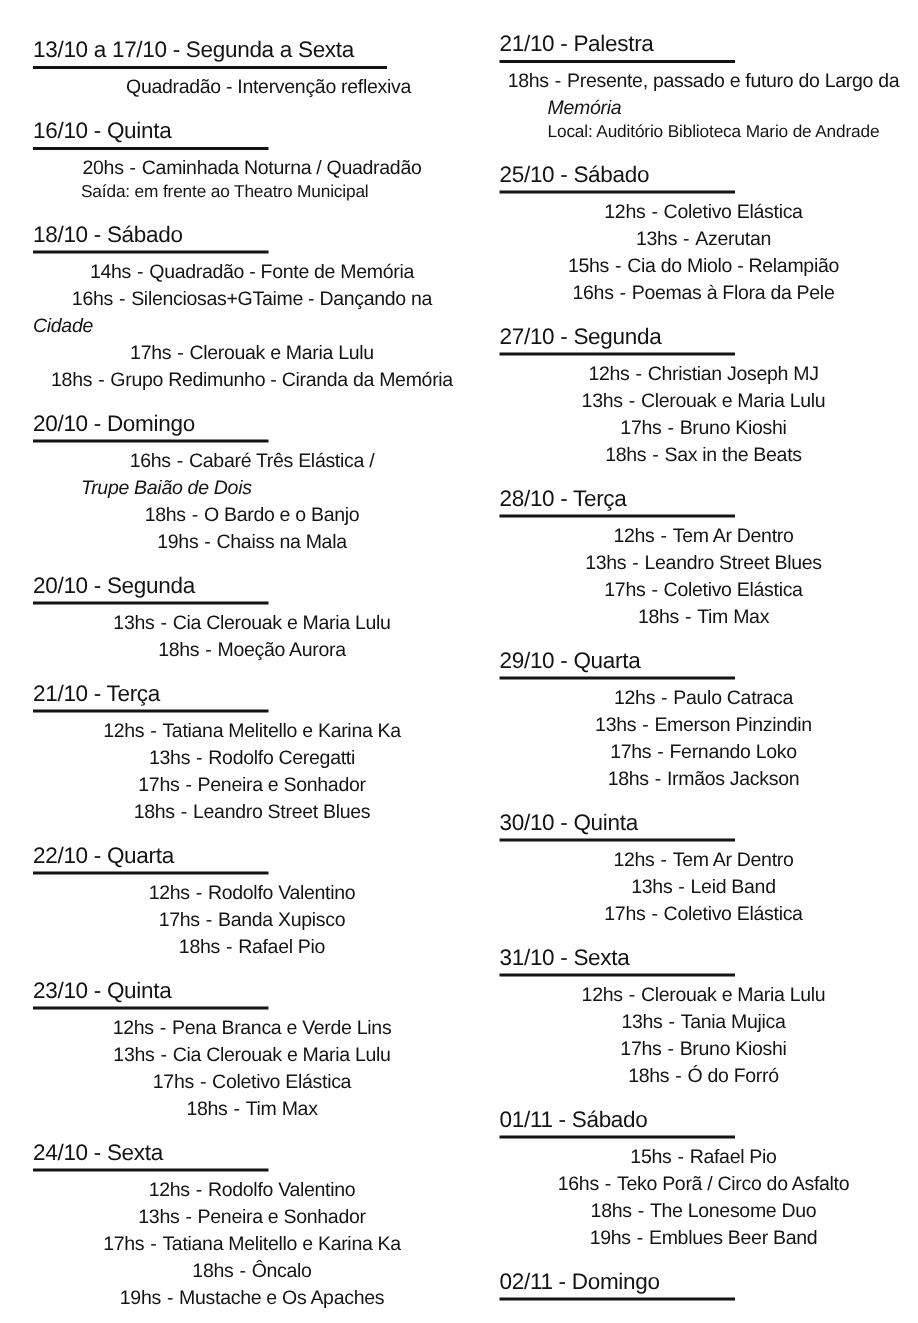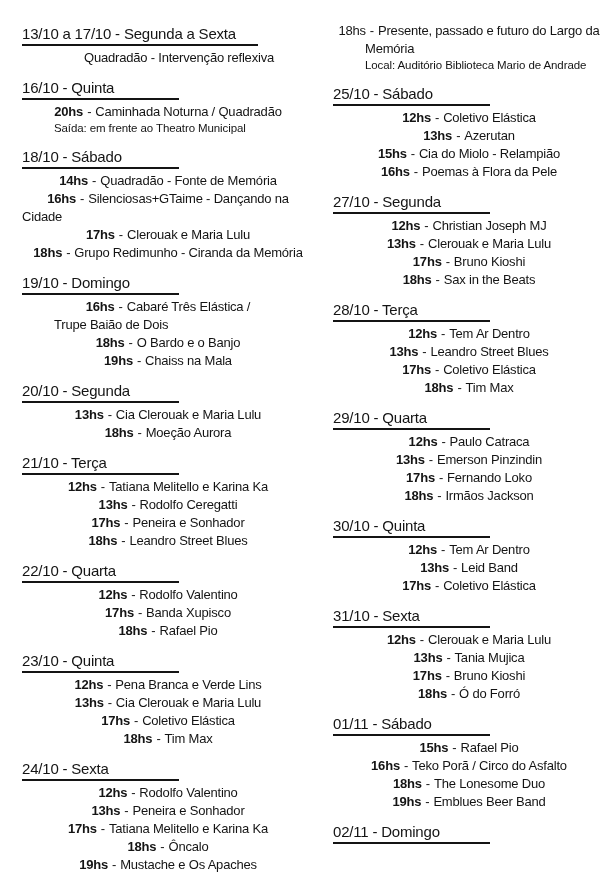--- a/index.html
+++ b/index.html
@@ -45,26 +45,26 @@
     list-style: none;
     margin: 0;
     padding: 0;
   }
   .item {
     font-size: 13px;
     line-height: 18px;
     letter-spacing: -0.2px;
   }
   .item .line1 { white-space: nowrap; text-align: center; }
-  .item .time { font-weight: bold; }
+  .item .time { font-weight: normal; }
   .item .time.regular { font-weight: normal; }
   .item .sep { margin: 0 4px; }
   .item.indented .line1 { margin-left: 22px; }
 
-  .line2 { margin-left: 32px; line-height: 18px; }
+  .line2 { margin-left: 32px; line-height: 18px; font-style: italic; }
   .line2.flush { margin-left: 0; }
 
   .note {
     margin-left: 32px;
     font-size: 11.5px;
     line-height: 15px;
     letter-spacing: -0.1px;
     white-space: nowrap;
   }
 </style>
@@ -108,21 +108,21 @@
     <div class="line1"><span class="time">17hs</span><span class="sep">-</span><span class="text">Clerouak e Maria Lulu</span></div>
 
   </li>
           <li class="item">
     <div class="line1"><span class="time">18hs</span><span class="sep">-</span><span class="text">Grupo Redimunho - Ciranda da Memória</span></div>
 
   </li>
         </ul>
   </section>
       <section class="section">
-    <h2 class="heading"><span class="heading-text">19/10 - Domingo</span></h2>
+    <h2 class="heading"><span class="heading-text">20/10 - Domingo</span></h2>
     <ul class="items">
           <li class="item">
     <div class="line1"><span class="time">16hs</span><span class="sep">-</span><span class="text">Cabaré Três Elástica /</span></div>
     <div class="line2">Trupe Baião de Dois</div>
 
   </li>
           <li class="item">
     <div class="line1"><span class="time">18hs</span><span class="sep">-</span><span class="text">O Bardo e o Banjo</span></div>
 
   </li>
@@ -225,20 +225,21 @@
   </li>
           <li class="item">
     <div class="line1"><span class="time">19hs</span><span class="sep">-</span><span class="text">Mustache e Os Apaches</span></div>
 
   </li>
         </ul>
   </section>
     </div>
     <div class="col col-right">
       <section class="section">
+    <h2 class="heading"><span class="heading-text">21/10 - Palestra</span></h2>
     <ul class="items">
           <li class="item">
     <div class="line1"><span class="time regular">18hs</span><span class="sep">-</span><span class="text">Presente, passado e futuro do Largo da</span></div>
     <div class="line2">Memória</div>
     <div class="note">Local: Auditório Biblioteca Mario de Andrade</div>
   </li>
         </ul>
   </section>
       <section class="section">
     <h2 class="heading"><span class="heading-text">25/10 - Sábado</span></h2>

